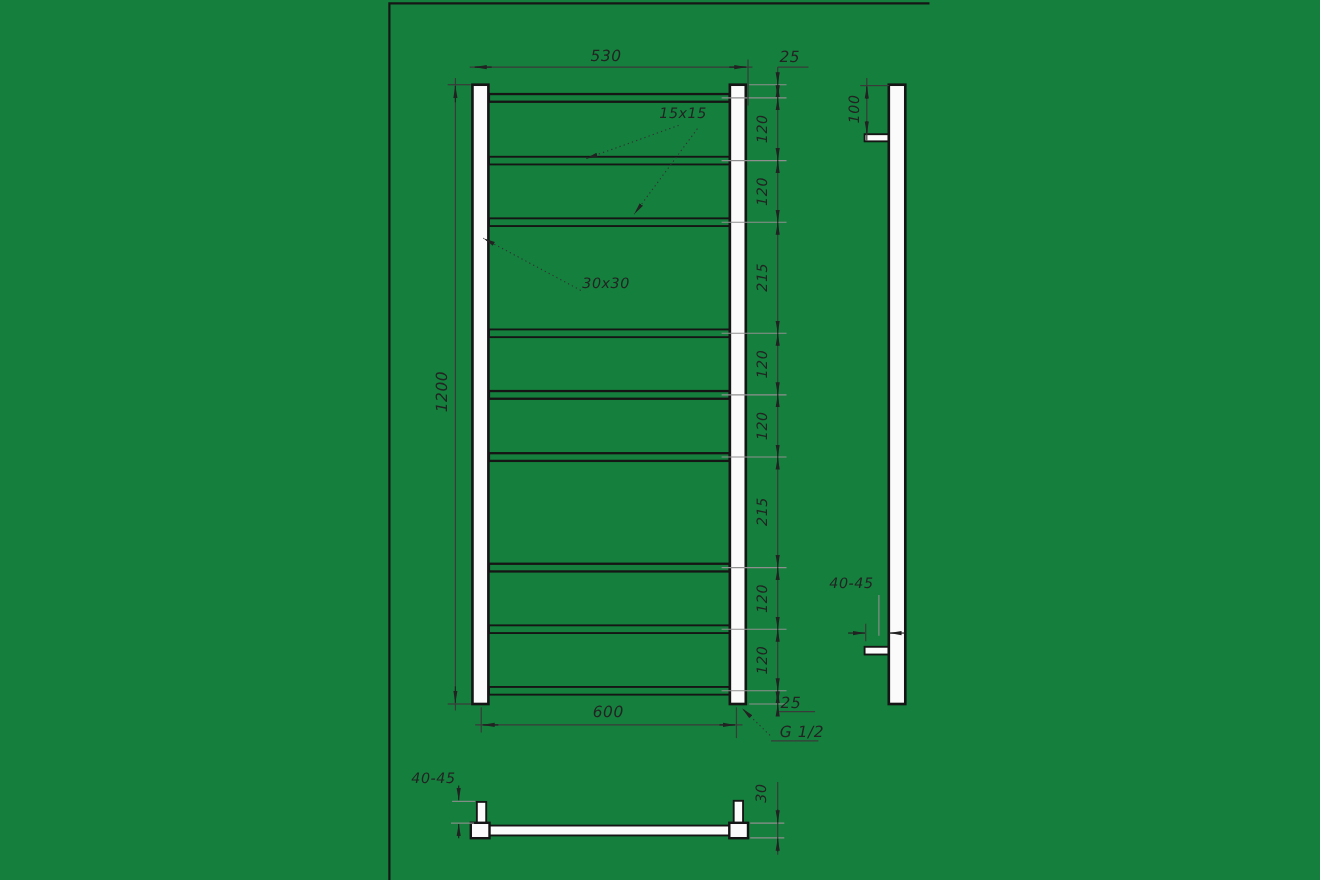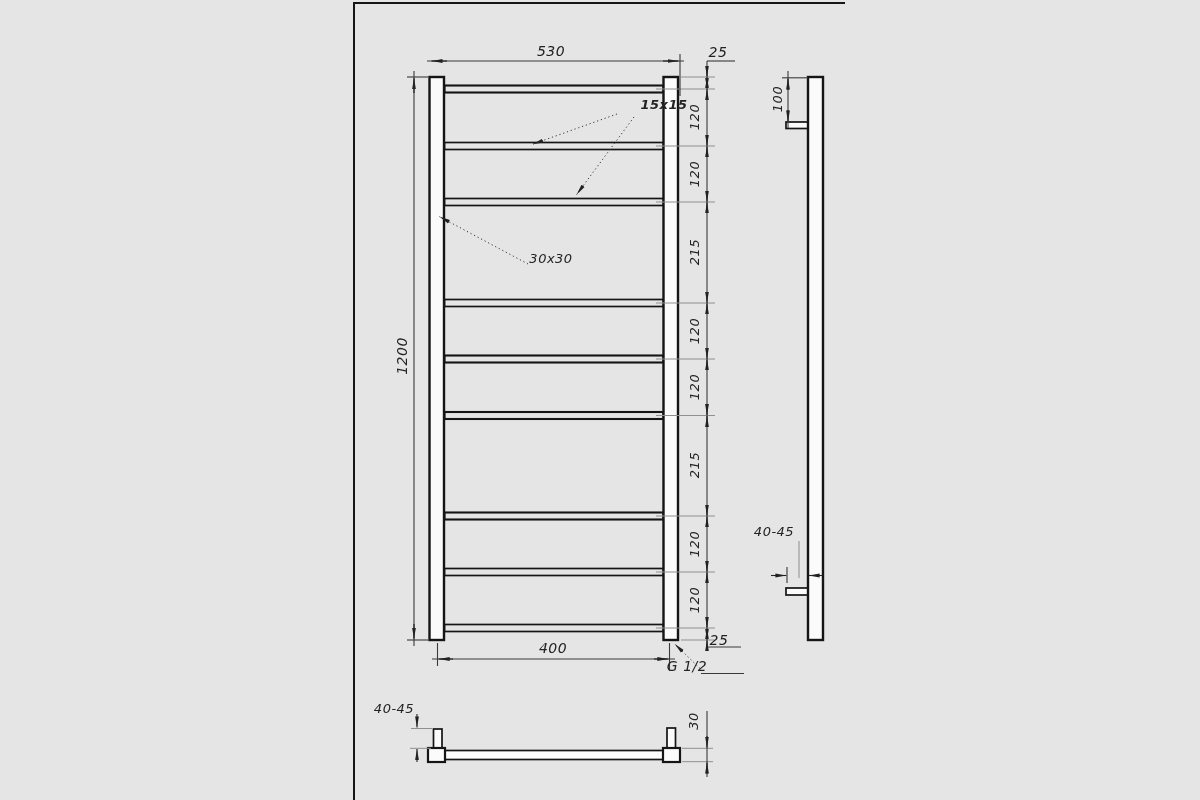--- a/index.html
+++ b/index.html
@@ -1,16 +1,16 @@
 <!DOCTYPE html>
 <html><head>
 <meta charset="utf-8">
 <style>
   html,body{margin:0;padding:0;width:1200px;height:800px;overflow:hidden;background:#ffffff;}
-  .sheet{position:relative;width:1200px;height:800px;background:#e5e5e5;font-family:"DejaVu Sans",sans-serif;}
+  .sheet{position:relative;width:1200px;height:800px;background:#15803d;font-family:"DejaVu Sans",sans-serif;}
   svg{position:absolute;left:0;top:0;}
   .lbl{position:absolute;transform:translate(-50%,-50%);font-style:italic;font-size:14px;color:#232323;white-space:nowrap;letter-spacing:0.5px;}
   .lblv{transform:translate(-50%,-50%) rotate(-90deg);}
   .sm{font-size:13px;}
 </style>
 </head>
 <body>
 
 <div class="sheet">
 
@@ -172,25 +172,25 @@
   <div class="lbl lblv sm" style="left:694px;top:117px;">120</div>
   <div class="lbl lblv sm" style="left:694px;top:174px;">120</div>
   <div class="lbl lblv sm" style="left:694px;top:252px;">215</div>
   <div class="lbl lblv sm" style="left:694px;top:331px;">120</div>
   <div class="lbl lblv sm" style="left:694px;top:387px;">120</div>
   <div class="lbl lblv sm" style="left:694px;top:465px;">215</div>
   <div class="lbl lblv sm" style="left:694px;top:544px;">120</div>
   <div class="lbl lblv sm" style="left:694px;top:600px;">120</div>
 
   <div class="lbl lblv" style="left:402px;top:356px;">1200</div>
-  <div class="lbl" style="left:553px;top:648px;">400</div>
+  <div class="lbl" style="left:553px;top:648px;">600</div>
   <div class="lbl" style="left:719px;top:640px;">25</div>
-  <div class="lbl" style="left:687px;top:666px;">G 1/2</div>
+  <div class="lbl" style="left:729px;top:666px;">G 1/2</div>
 
-  <div class="lbl sm" style="left:664px;top:104px;font-weight:bold;">15x15</div>
+  <div class="lbl sm" style="left:621px;top:104px;">15x15</div>
   <div class="lbl sm" style="left:551px;top:258px;font-style:italic;">30x30</div>
 
   <div class="lbl lblv sm" style="left:777px;top:99px;">100</div>
   <div class="lbl sm" style="left:774px;top:531px;">40-45</div>
 
   <div class="lbl sm" style="left:394px;top:708px;">40-45</div>
   <div class="lbl lblv sm" style="left:693px;top:721px;">30</div>
 
 </div>
 

